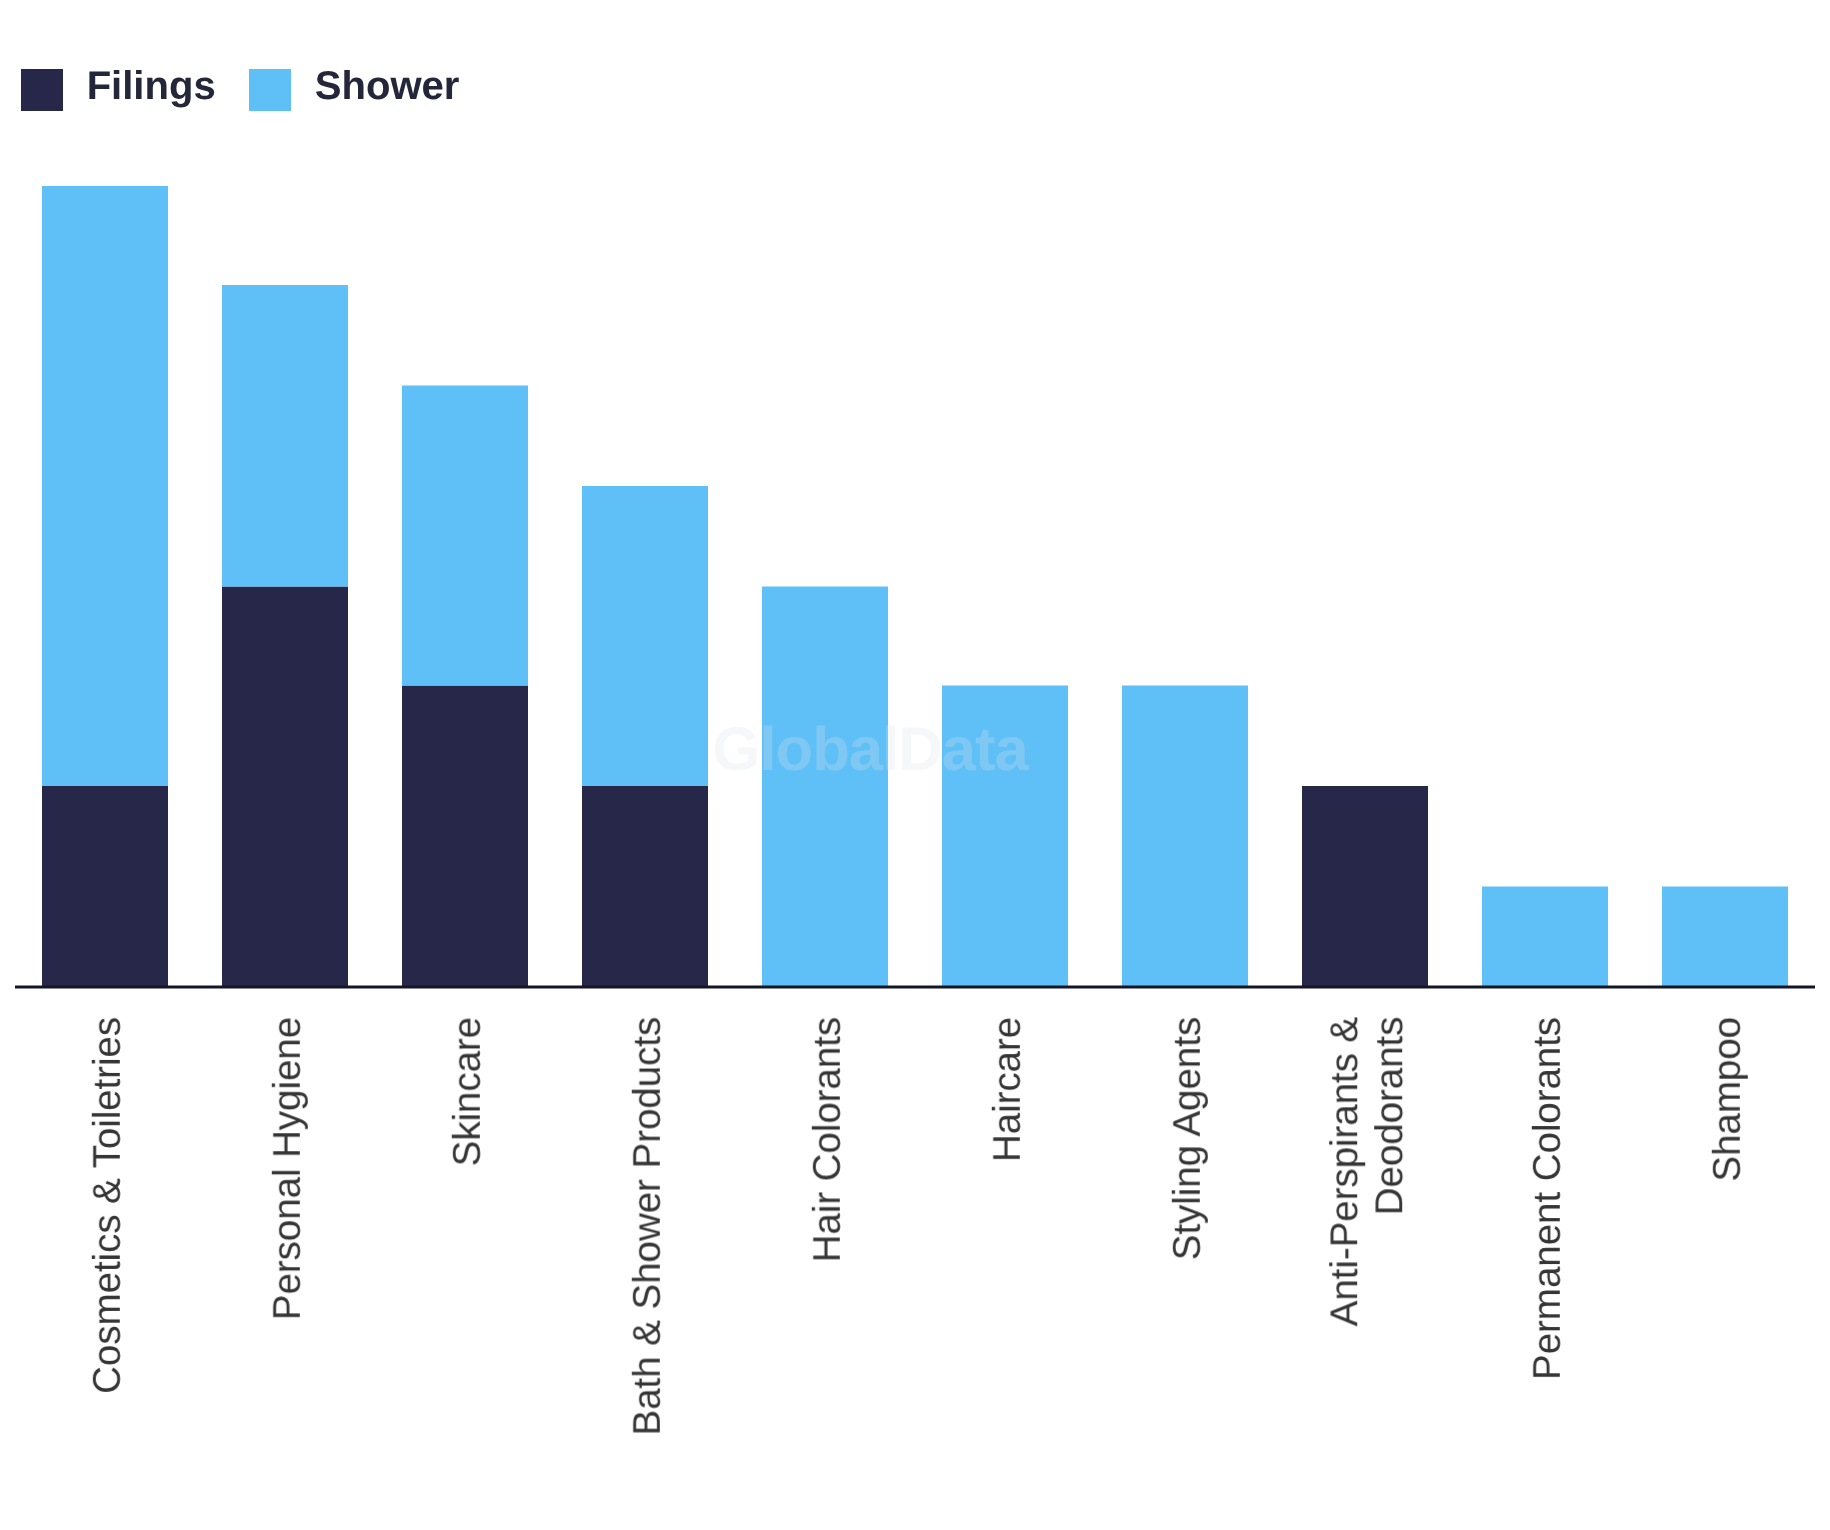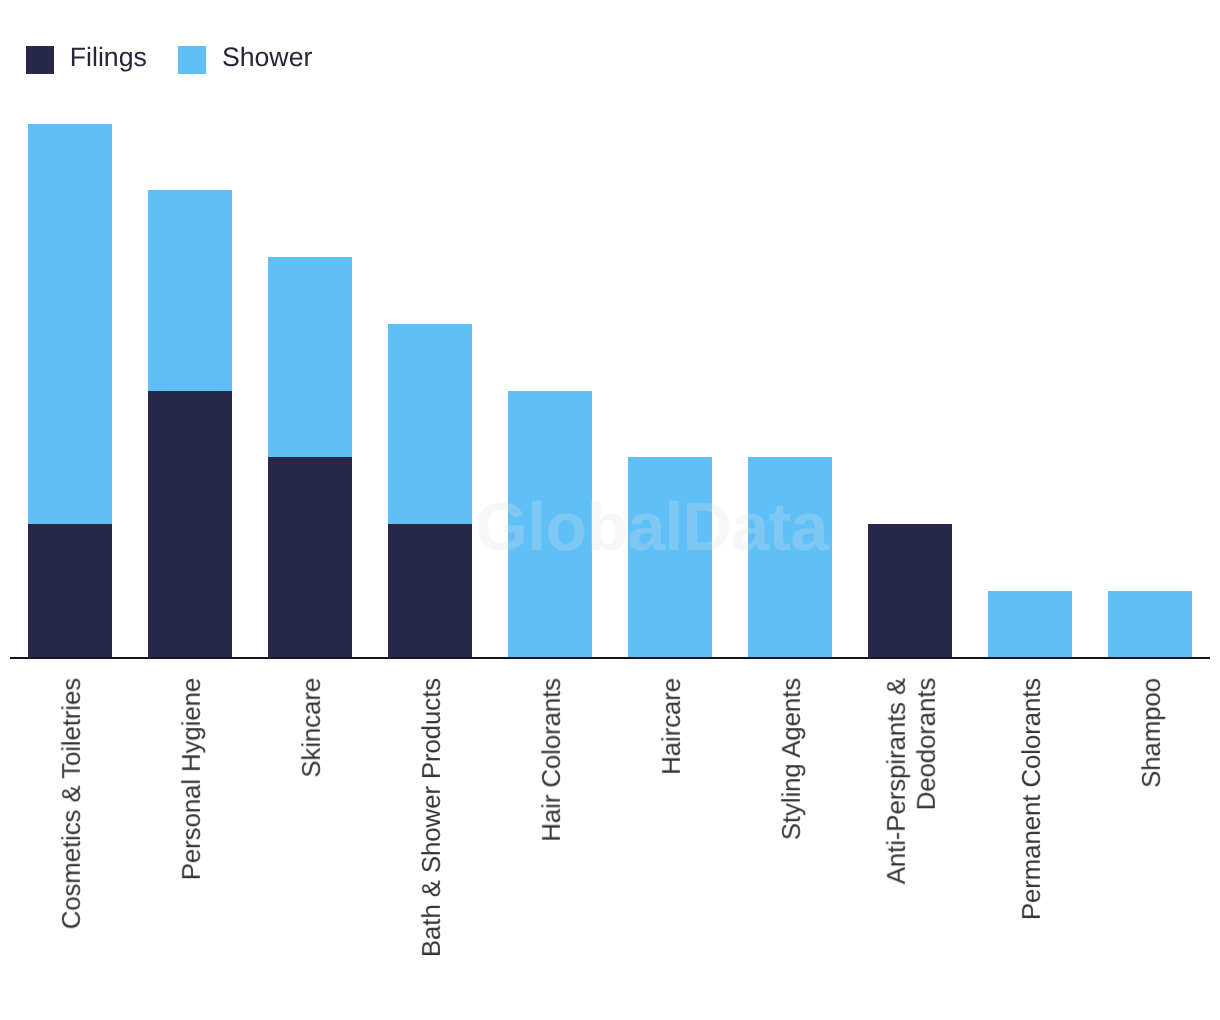--- a/index.html
+++ b/index.html
@@ -1,31 +1,31 @@
 <!DOCTYPE html>
 <html><head>
 <meta charset="utf-8">
 <title>Chart</title>
 <style>
   html,body{margin:0;padding:0;background:#ffffff;}
   body{width:1220px;height:1020px;overflow:hidden;font-family:"Liberation Sans",sans-serif;-webkit-font-smoothing:antialiased;text-rendering:geometricPrecision;}
   #page{position:relative;width:1220px;height:1020px;background:#fff;}
-  .legend{position:absolute;left:16px;top:0;width:1112px;height:100px;}
+  .legend{position:absolute;left:4px;top:0;width:1112px;height:100px;font-weight:bold;}
   .legend-item{position:absolute;top:0;height:100px;}
   .legend-swatch{position:absolute;left:0;top:46.1px;width:27.9px;height:27.8px;display:block;}
   .legend-label{position:absolute;transform:translateZ(0);top:41.8px;font-size:26.7px;color:#242739;line-height:30px;white-space:nowrap;}
   #legend-item-1{left:10.1px;}
   #legend-item-2{left:161.7px;}
   #legend-item-1 .legend-label{left:43.7px;}
   #legend-item-2 .legend-label{left:44.2px;}
   .plot{position:absolute;left:0;top:0;width:1220px;height:659px;}
   .bar{position:absolute;width:84.1px;}
   .seg{position:absolute;left:0;width:100%;}
   .axis{position:absolute;left:9.7px;top:657px;width:1200.6px;height:2px;background:#141628;}
-  .watermark{position:absolute;transform:translateZ(0);left:475px;top:501px;font-size:68px;font-weight:bold;color:rgba(221,224,231,0.262);letter-spacing:-0.62px;line-height:52px;white-space:nowrap;pointer-events:none;}
+  .watermark{position:absolute;transform:translateZ(0);left:475px;top:473px;font-size:41px;font-weight:bold;color:rgba(221,224,231,0.262);letter-spacing:-0.62px;line-height:52px;white-space:nowrap;pointer-events:none;}
   .xlabels{position:absolute;left:0;top:678px;width:1220px;height:352px;}
   .xlabel{position:absolute;top:0;width:120px;text-align:center;}
   .xlabel .rot{display:inline-block;position:relative;left:3px;writing-mode:vertical-rl;transform:rotate(180deg) translateZ(0);font-size:25.8px;letter-spacing:-0.09px;color:#353535;line-height:29.9px;white-space:pre;text-align:right;}
 </style>
 </head>
 <body>
 
 <div id="page">
 
   <div class="legend">

